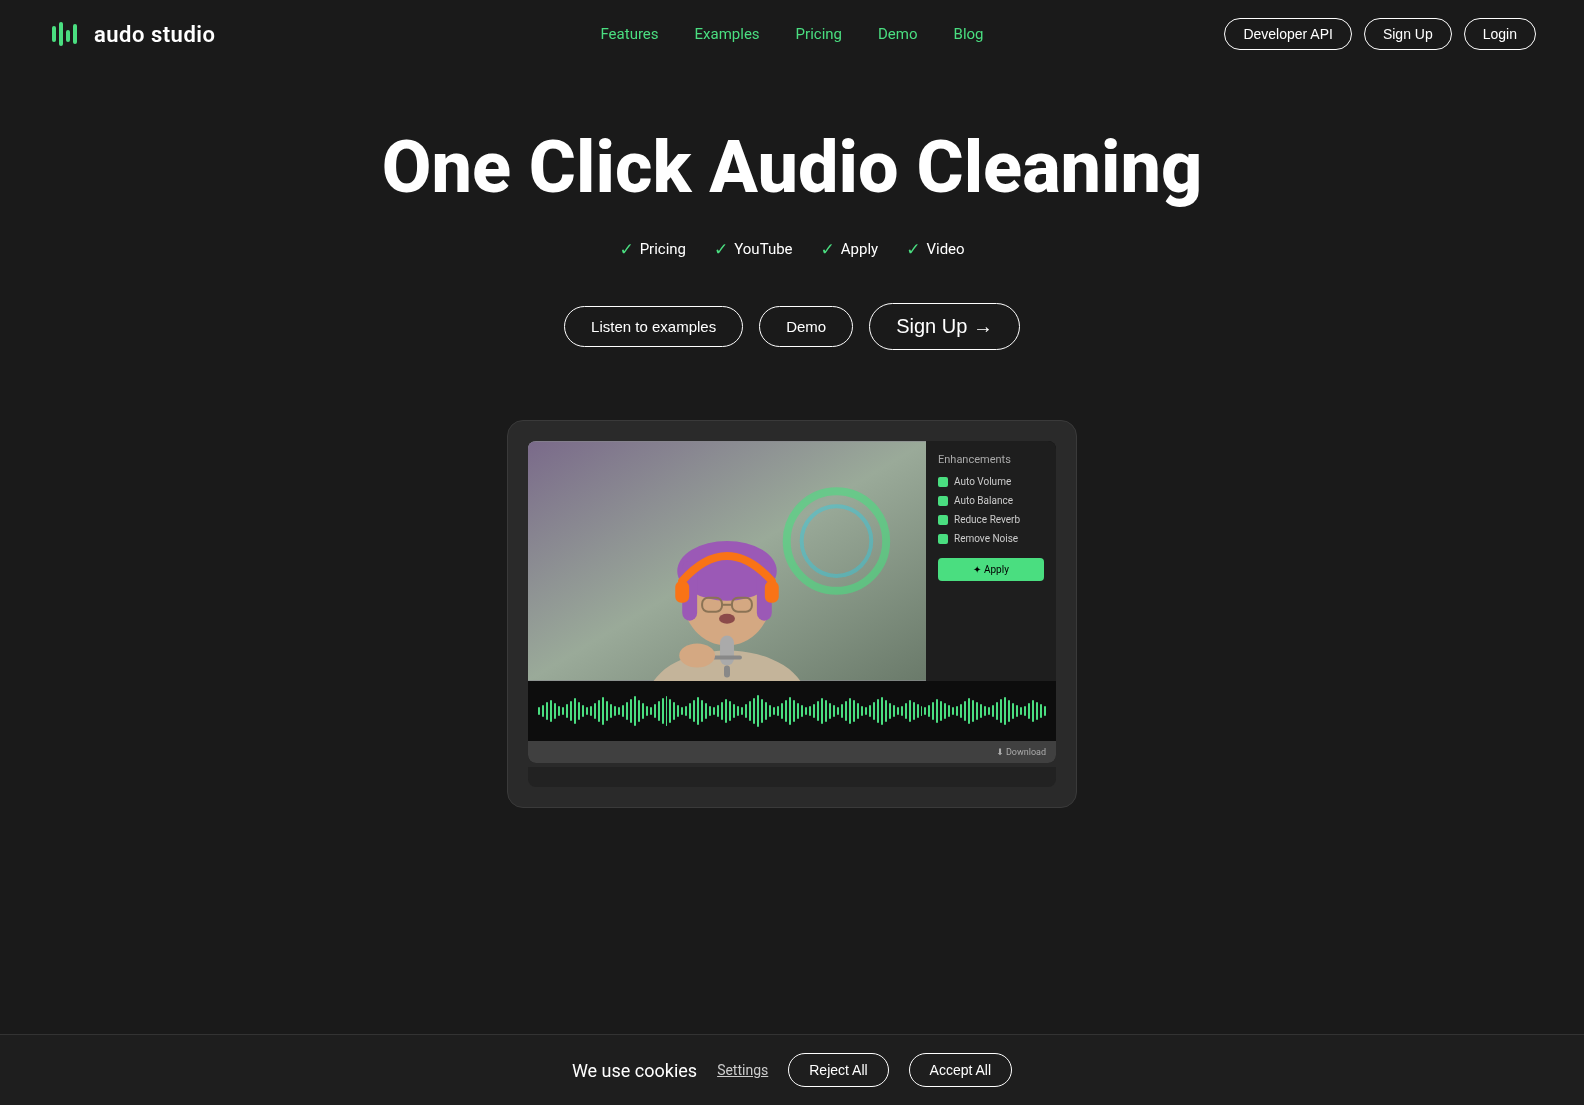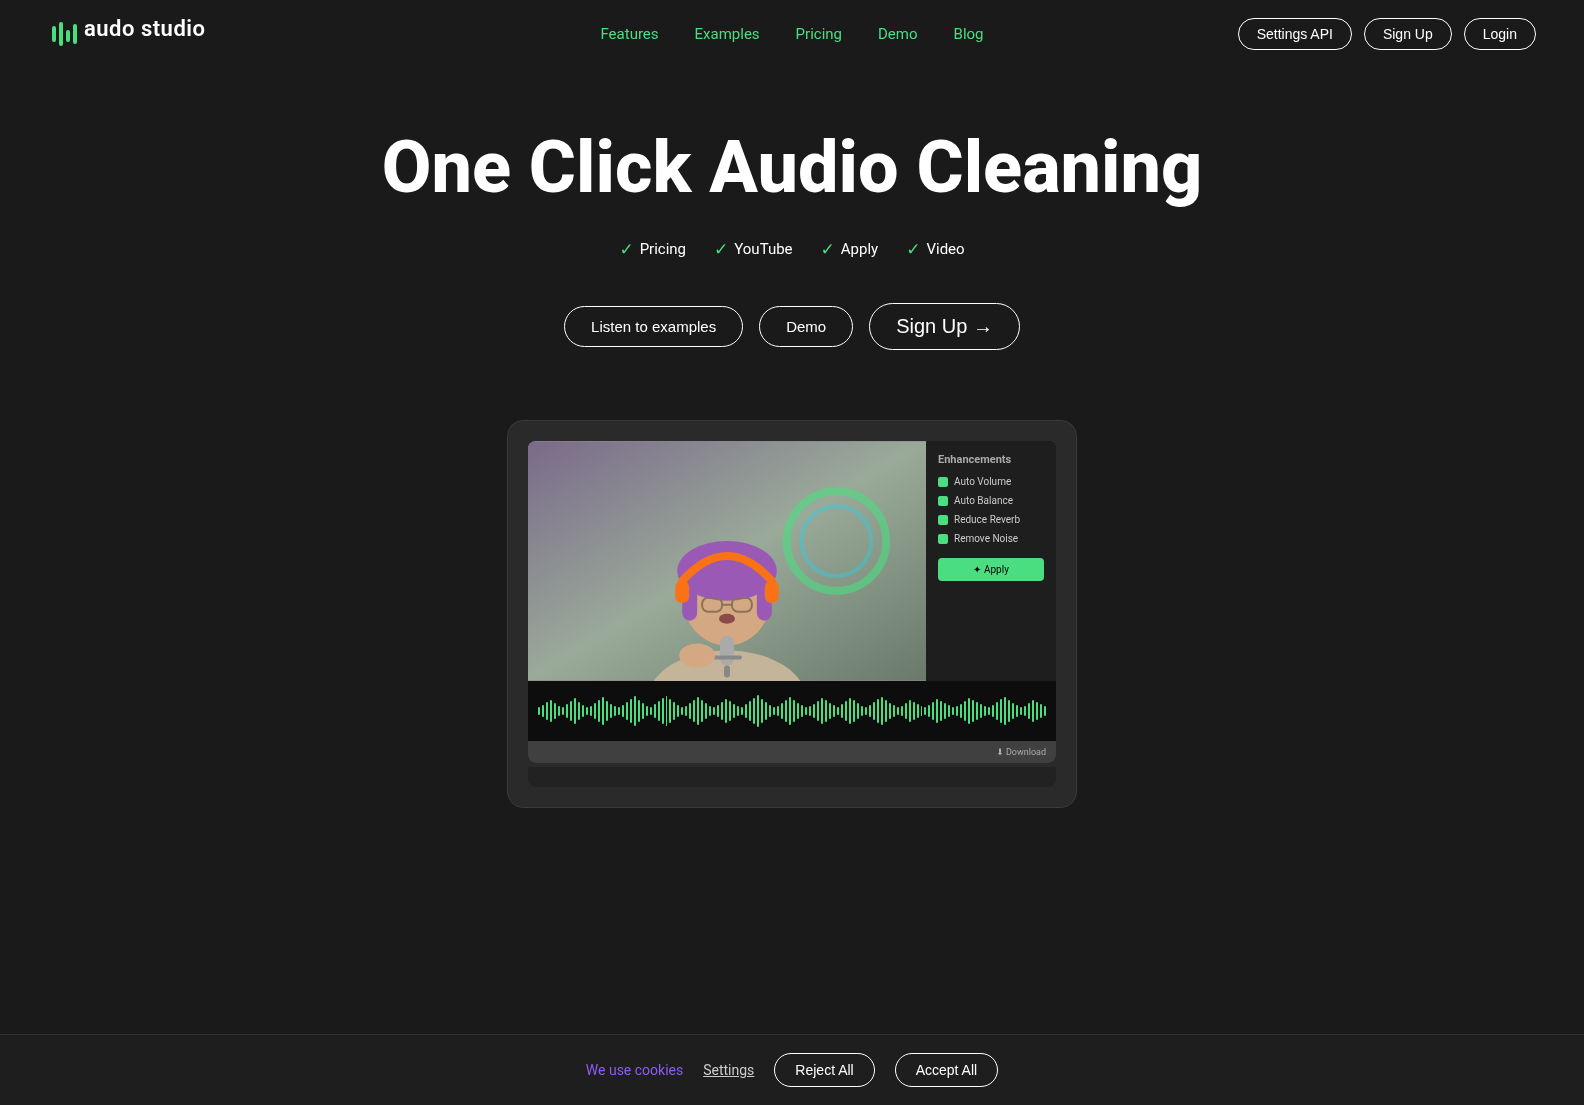--- a/index.html
+++ b/index.html
@@ -14,21 +14,22 @@
     
     nav {
       display: flex;
       align-items: center;
       justify-content: space-between;
       padding: 16px 48px;
       position: relative;
     }
     .nav-logo {
       display: flex;
-      align-items: flex-start;
+      align-items: center;
+      gap: 10px;
     }
     .logo-icon {
       width: 36px;
       height: 36px;
     }
     .logo-text {
       font-size: 22px;
       font-weight: 600;
       color: #ffffff;
       letter-spacing: 0.5px;
@@ -198,21 +199,21 @@
     .enhancements-panel {
       width: 130px;
       background: #1e1e1e;
       padding: 12px;
       flex-shrink: 0;
     }
     .enhancements-title {
       font-size: 11px;
       color: #aaaaaa;
       margin-bottom: 10px;
-      font-weight: 700;
+      font-weight: 400;
     }
     .enhancement-item {
       display: flex;
       align-items: center;
       gap: 6px;
       margin-bottom: 8px;
     }
     .enh-checkbox {
       width: 10px;
       height: 10px;
@@ -282,22 +283,22 @@
       background: #1e1e1e;
       border-top: 1px solid #333;
       display: flex;
       align-items: center;
       justify-content: center;
       gap: 20px;
       padding: 18px 24px;
       z-index: 1000;
     }
     .cookie-text {
-      font-size: 14px;
-      color: #8b5cf6;
+      font-size: 18px;
+      color: #ffffff;
     }
     .cookie-settings {
       font-size: 14px;
       color: #cccccc;
       text-decoration: underline;
       cursor: pointer;
     }
     .btn-reject {
       border: 1.5px solid #ffffff;
       border-radius: 20px;
@@ -338,21 +339,21 @@
 
   <div class="nav-links">
     <a class="nav-link">Features</a>
     <a class="nav-link">Examples</a>
     <a class="nav-link">Pricing</a>
     <a class="nav-link">Demo</a>
     <a class="nav-link">Blog</a>
   </div>
 
   <div class="nav-actions">
-    <button class="btn-dev-api">Settings API</button>
+    <button class="btn-dev-api">Developer API</button>
     <button class="btn-signup">Sign Up</button>
     <button class="btn-login">Login</button>
   </div>
 </nav>
 
 <section class="hero">
   <h1 class="hero-title">One Click Audio Cleaning</h1>
 
   <div class="hero-badges">
     <div class="hero-badge">

